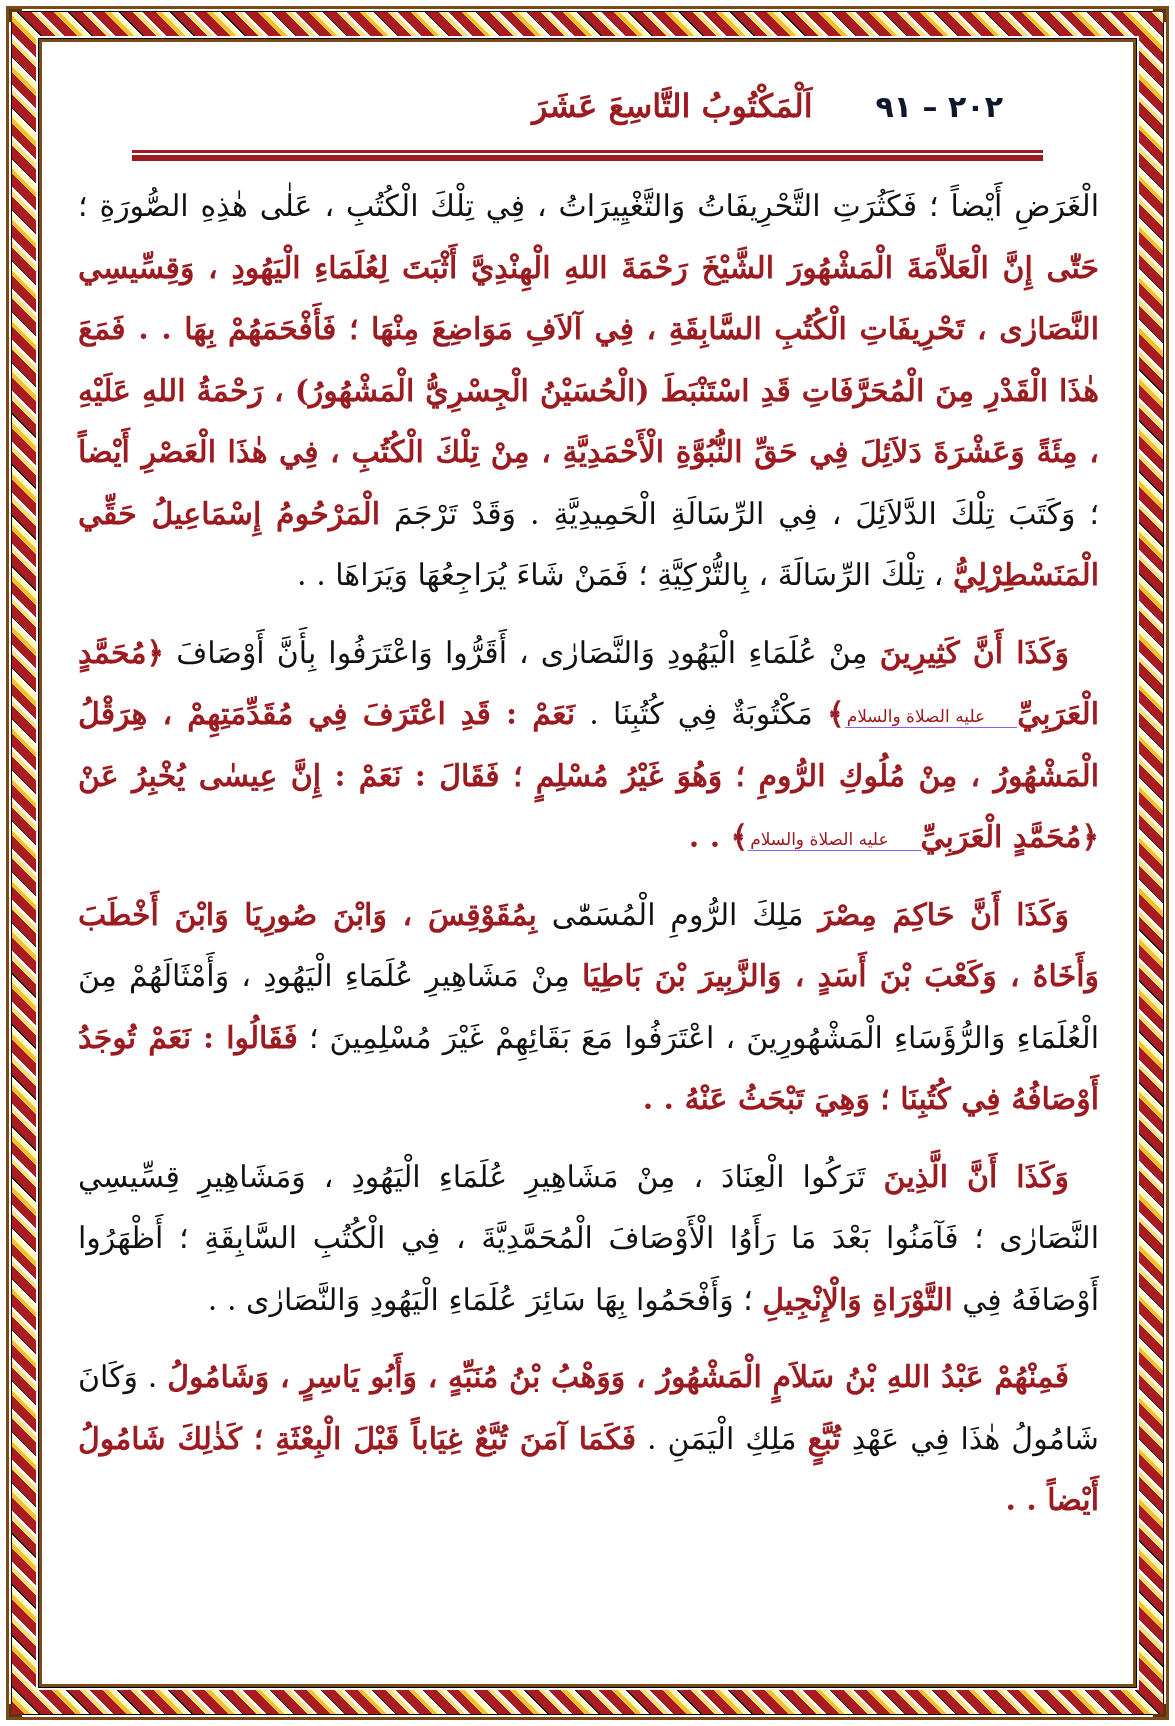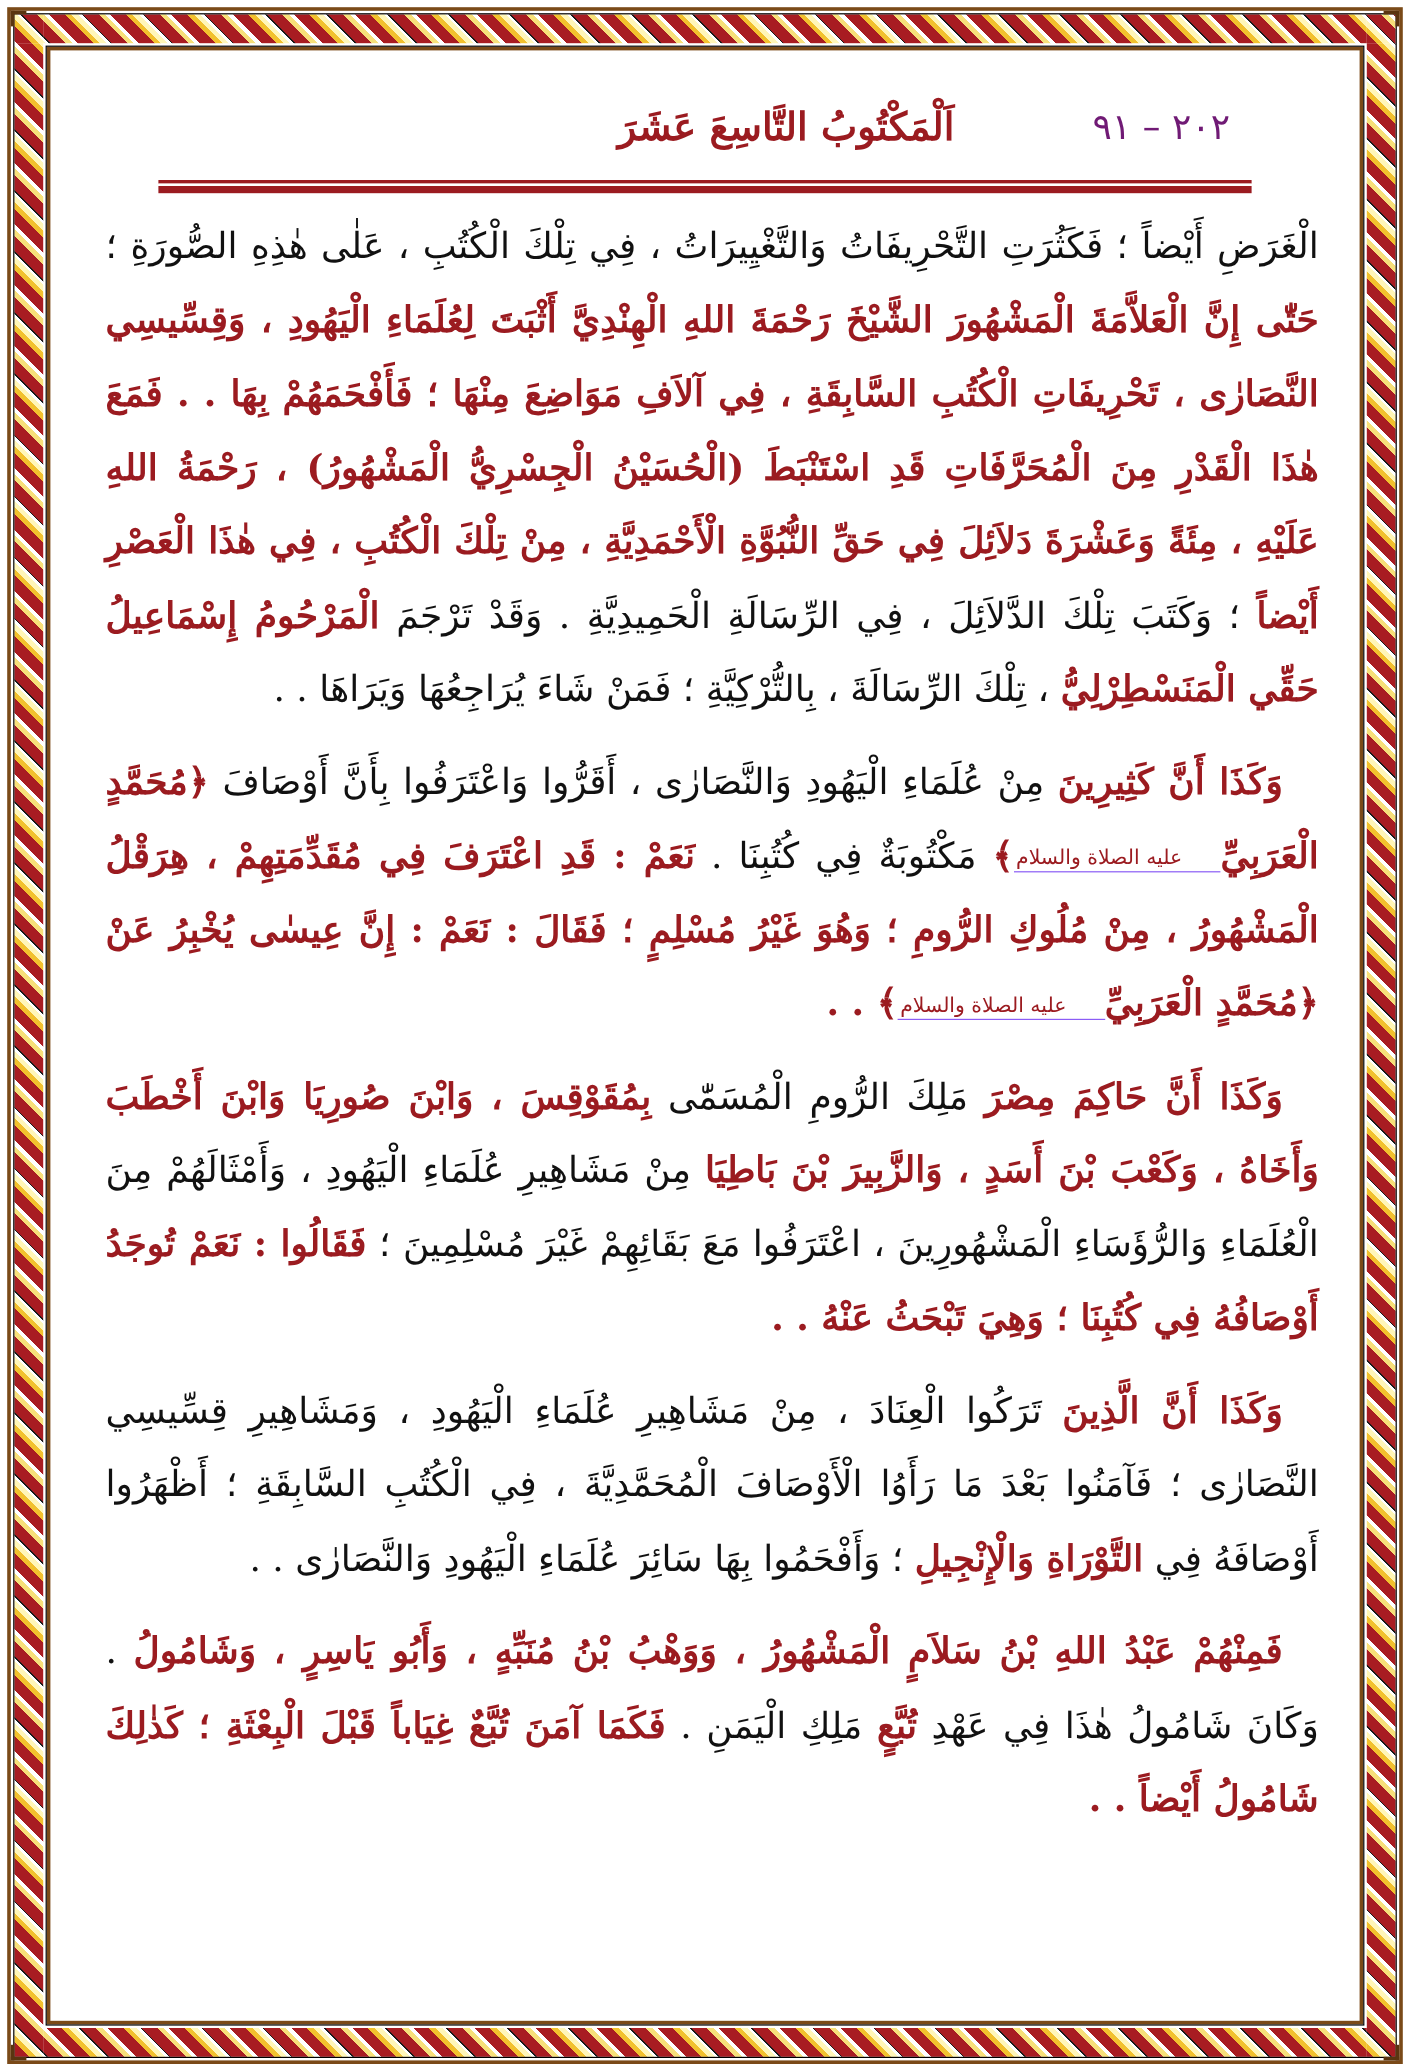--- a/index.html
+++ b/index.html
@@ -33,42 +33,42 @@
   .corner-tick.tr { right: 0; top: 0; border-right: 3px solid #5a3510; border-top: 3px solid #5a3510; }
   .corner-tick.bl { left: 0; bottom: 0; border-left: 3px solid #5a3510; border-bottom: 3px solid #5a3510; }
   .corner-tick.br { right: 0; bottom: 0; border-right: 3px solid #5a3510; border-bottom: 3px solid #5a3510; }
 
   
   .header {
     position: absolute; left: 130px; right: 130px; top: 82px; height: 48px;
     direction: rtl; display: flex; align-items: center;
   }
   .page-number {
-    color: #701a75; font-weight: normal; font-size: 30px; letter-spacing: 2px;
-    font-family: "DejaVu Sans", sans-serif; margin-right: 20px;
+    color: #0f172a; font-weight: bold; font-size: 30px; letter-spacing: 2px;
+    font-family: "DejaVu Sans", sans-serif; margin-right: 42px;
   }
   .chapter-title {
     color: #9b1b20; font-size: 32px; font-weight: bold;
-    font-family: "DejaVu Serif", serif; margin-right: 115px;
+    font-family: "DejaVu Serif", serif; margin-right: 63px;
   }
   .header-rule {
     position: absolute; left: 132px; right: 132px; top: 150px; height: 10px;
   }
   .header-rule .thin { height: 3px; background: #9b1b20; }
   .header-rule .gap  { height: 2px; background: #ffffff; }
   .header-rule .thick{ height: 6px; background: #9b1b20; }
 
   
   .content {
     position: absolute; left: 76px; right: 76px; top: 175px;
     direction: rtl; text-align: justify; text-align-last: right;
     font-size: 30px; line-height: 61.5px; color: #111;
     font-family: "DejaVu Serif", serif;
   }
-  .para { margin: 0 0 16px 12px; text-indent: 0; }
+  .para { margin: 0 0 16px 2px; text-indent: 0; }
   .para.indent { text-indent: 30px; }
   .hl { color: #9b1b20; font-weight: bold; }
   .salawat {
     display: inline-block; color: #9b1b20; font-size: 17px;
     border-bottom: 1px solid #8b5cf6; line-height: 22px; vertical-align: middle;
     padding: 0 2px;
   }
 </style>
 </head>
 <body>

